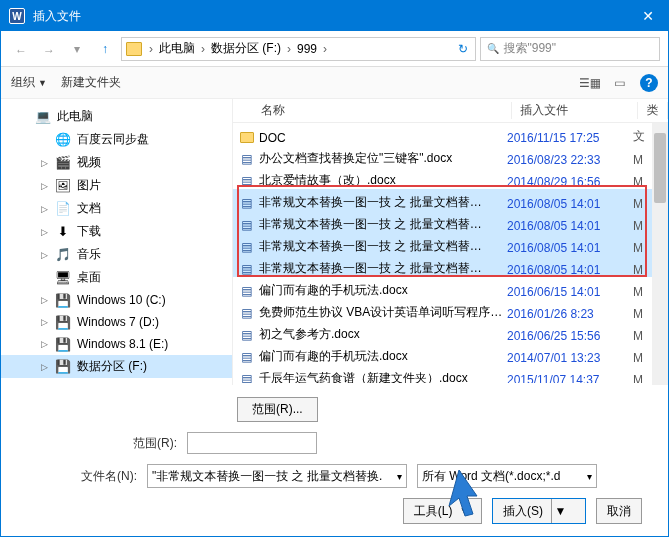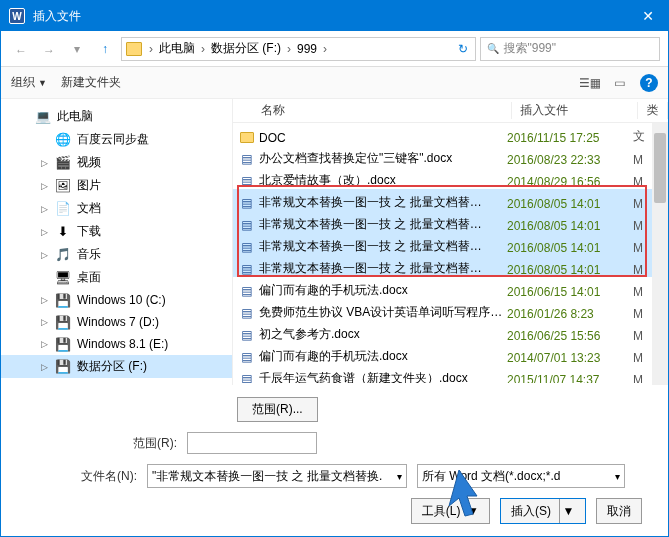--- a/index.html
+++ b/index.html
@@ -33,37 +33,37 @@
 .sb-item.child { padding-left: 40px; }
 .filelist { flex: 1; position: relative; overflow: hidden; }
 .fl-header { display: flex; border-bottom: 1px solid #eee; height: 24px; align-items: center; position: sticky; top: 0; background: #fff; }
 .fl-header .col { padding: 0 8px; color: #444; border-right: 1px solid #eee; }
 .col-name { width: 268px; margin-left: 20px; } .col-date { width: 130px; } .col-type { width: 30px; }
 .fl-body { overflow-y: auto; height: 260px; }
 .file-row { display: flex; align-items: flex-end; height: 22px; padding-left: 6px; }
 .file-row.sel { background: #cce8ff; }
 .file-row .ficon { width: 16px; height: 16px; margin-right: 4px; display: flex; align-items: center; justify-content: center; font-size: 12px; }
 .file-row .fname { width: 244px; overflow: hidden; text-overflow: ellipsis; white-space: nowrap; }
-.file-row .fdate { width: 130px; color: #4d7c0f; padding-left: 4px; }
+.file-row .fdate { width: 130px; color: #1d4ed8; padding-left: 4px; }
 .file-row .ftype { width: 20px; color: #555; }
 .foldericon { width: 14px; height: 11px; background: #ffd976; border: 1px solid #d4a829; border-radius: 1px; }
 .docicon { color: #2b579a; }
 .sel-box { position: absolute; border: 2px solid #e04040; pointer-events: none; }
 .scrollbar-v { position: absolute; right: 0; top: 24px; bottom: 0; width: 16px; background: #f0f0f0; }
 .scrollbar-v::before { content: ""; position: absolute; left: 2px; right: 2px; top: 10px; height: 70px; background: #c0c0c0; border-radius: 2px; }
 .footer { padding: 12px 16px; }
 .frow { display: flex; align-items: center; margin-bottom: 10px; }
 .frow .lbl { width: 170px; text-align: right; padding-right: 10px; color: #333; }
 .frow input { border: 1px solid #aaa; height: 22px; padding: 0 4px; width: 130px; }
 .frow .combo { border: 1px solid #aaa; height: 24px; display: flex; align-items: center; padding: 0 4px; background: #fff; }
-.frow .combo.w1 { width: 260px; } .frow .combo.w2 { width: 208px; }
+.frow .combo.w1 { width: 260px; } .frow .combo.w2 { width: 180px; }
 .frow .combo::after { content: "▾"; margin-left: auto; font-size: 10px; }
 .btnrow { display: flex; justify-content: flex-end; align-items: center; gap: 10px; padding-right: 10px; position: relative; }
 .btnrow .btn { border: 1px solid #999; height: 26px; padding: 0 10px; display: flex; align-items: center; background: #f5f5f5; }
-.btnrow .btn.split { padding-right: 8px; }
+.btnrow .btn.split { padding-right: 16px; }
 .btnrow .btn.split .dd { border-left: 1px solid #999; width: 18px; display: flex; align-items: center; justify-content: center; margin-left: 8px; height: 100%; }
 .btnrow .btn.primary { border-color: #0078d7; }
 .arrow-cursor { position: absolute; width: 44px; height: 50px; top: -30px; left: 420px; pointer-events: none; }
 </style>
 </head>
 <body>
 
 <div class="titlebar">
   <div class="icon">W</div>
   <div class="title">插入文件</div>

